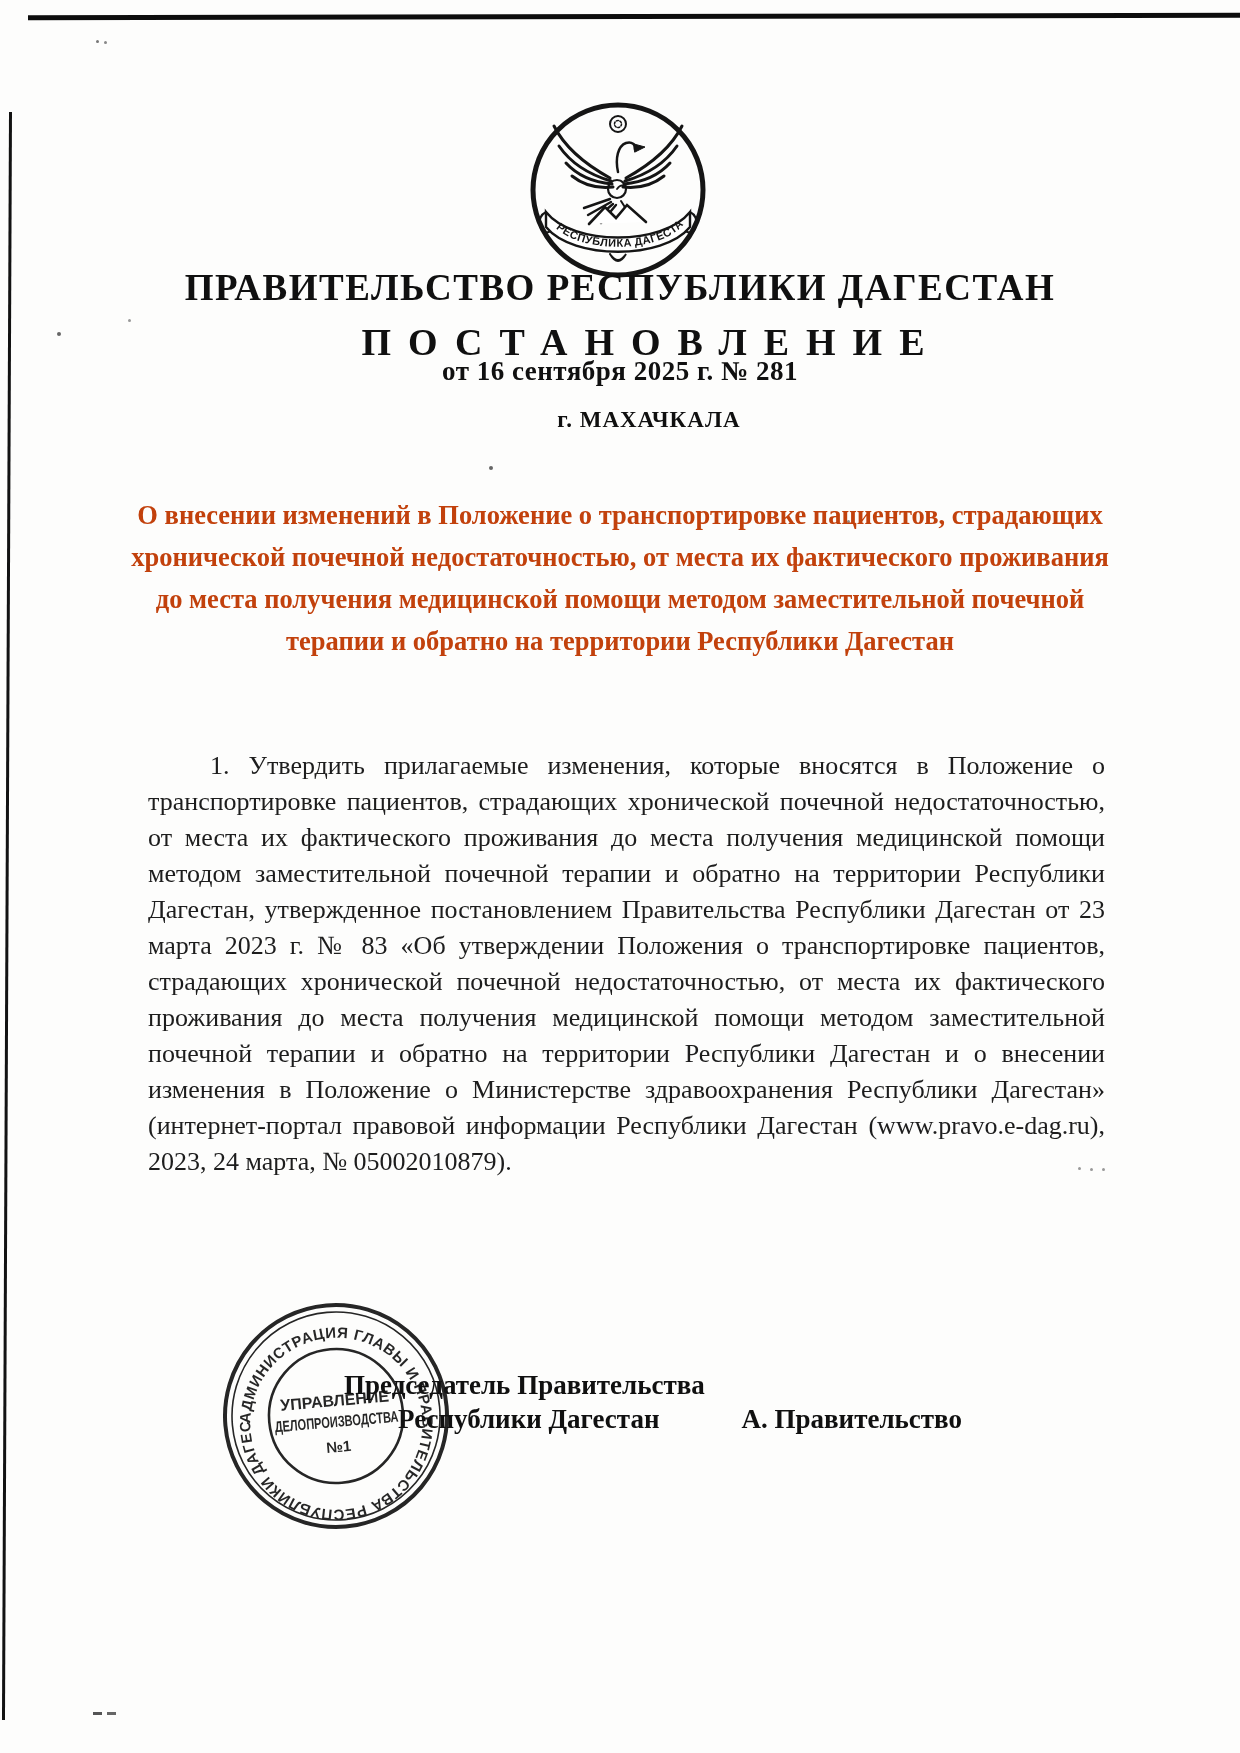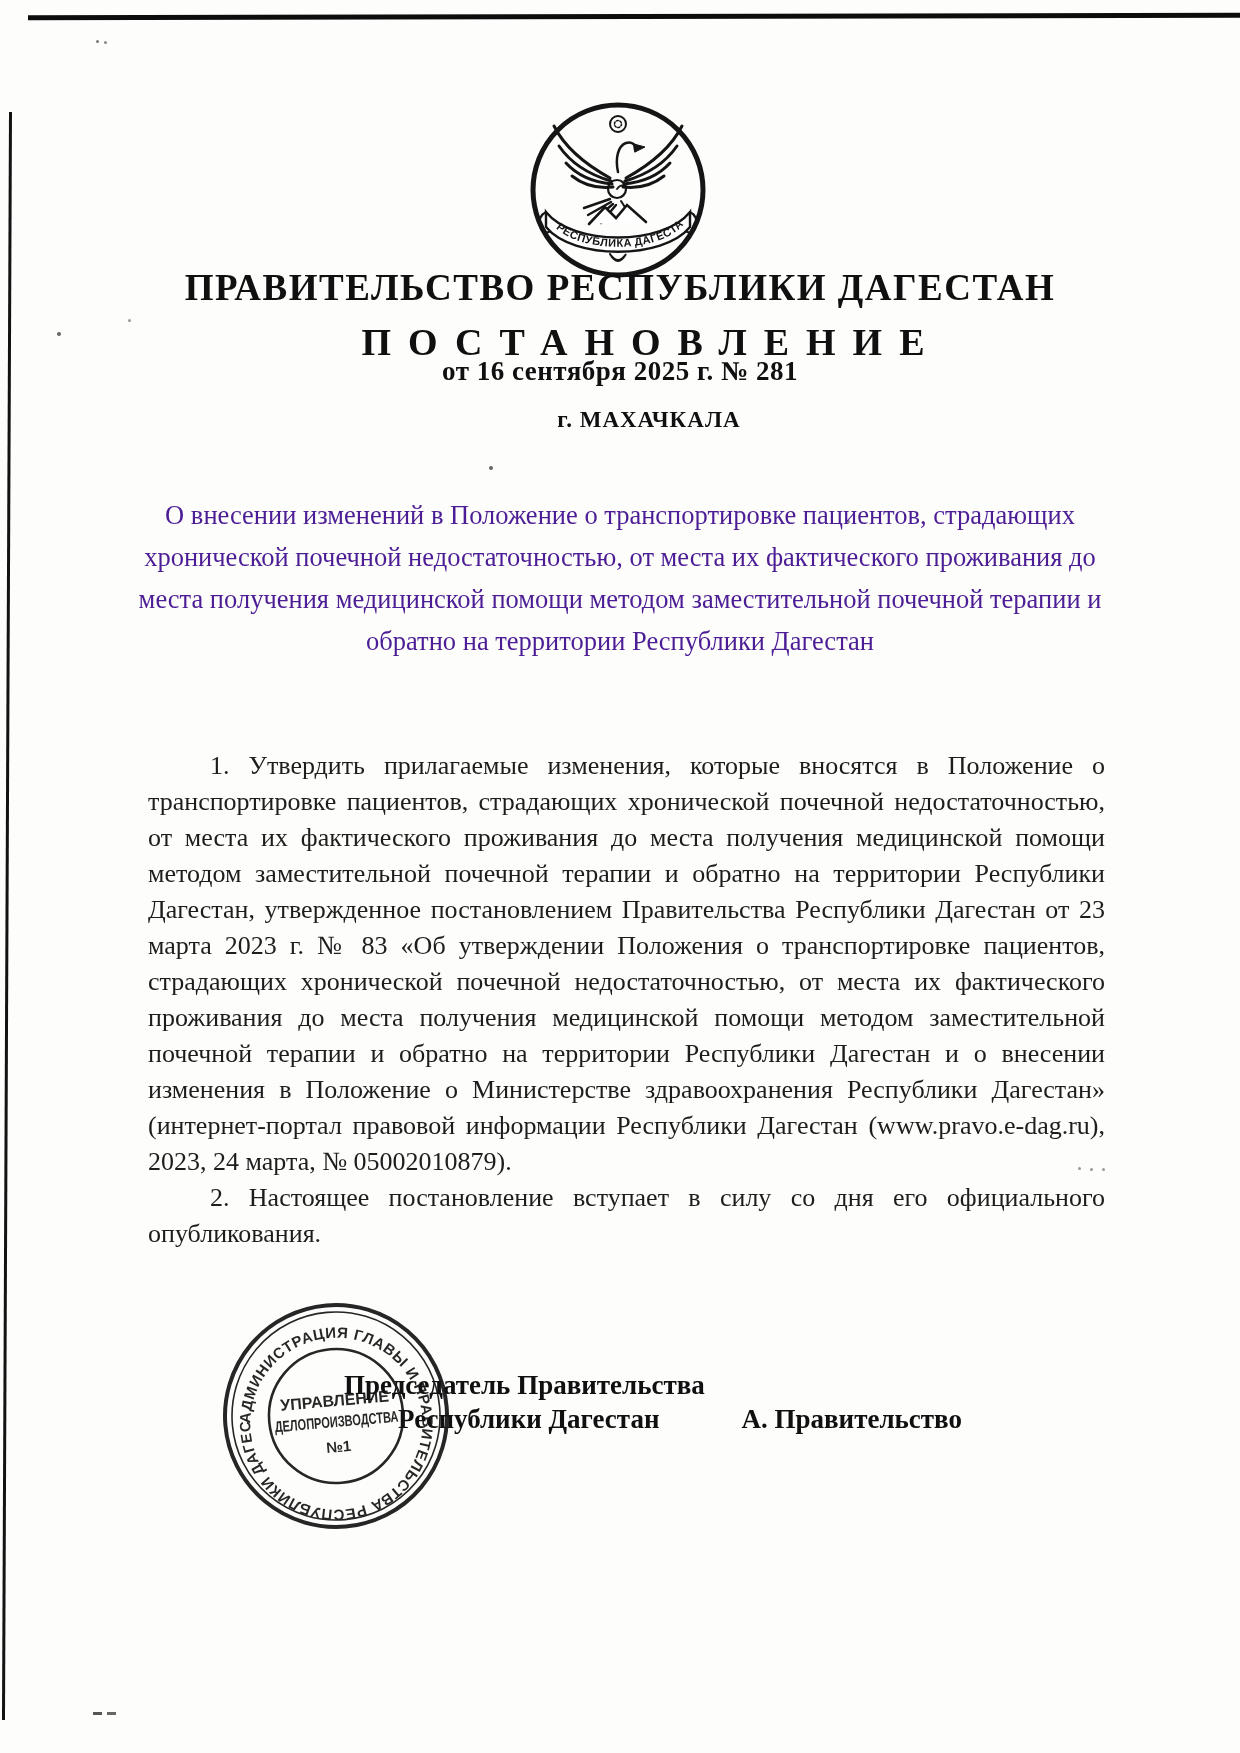--- a/index.html
+++ b/index.html
@@ -25,21 +25,21 @@
   .emblem{position:absolute;left:515px;top:94px;width:206px;height:184px;}
   
   .hdr{position:absolute;left:0;width:100%;text-align:center;font-weight:bold;color:#101010;}
   .hdr-org{top:266px;font-size:37px;letter-spacing:1.5px;}
   .hdr-type{top:320px;font-size:38px;letter-spacing:17px;text-indent:17px;padding-left:23px;}
   .hdr-date{top:356px;font-size:27px;letter-spacing:0.5px;}
   .hdr-city{top:407px;font-size:23px;letter-spacing:1px;margin-left:29px;}
   
   .title{
     position:absolute;left:115px;top:494px;width:1010px;
-    text-align:center;font-weight:normal;font-size:26.5px;line-height:42px;color:#4c1d95;
+    text-align:center;font-weight:bold;font-size:26.5px;line-height:42px;color:#c2410c;
   }
   
   .body-text{
     position:absolute;left:148px;top:748px;width:957px;
     font-size:26px;line-height:36px;text-align:justify;
   }
   .body-text p{margin:0;text-indent:62px;}
   .preamble{text-indent:62px;}
   .preamble .verb{font-weight:bold;letter-spacing:7px;}
   
@@ -124,21 +124,20 @@
 
   <div class="hdr hdr-org">ПРАВИТЕЛЬСТВО РЕСПУБЛИКИ ДАГЕСТАН</div>
   <div class="hdr hdr-type">ПОСТАНОВЛЕНИЕ</div>
   <div class="hdr hdr-date">от 16 сентября 2025 г. № 281</div>
   <div class="hdr hdr-city">г. МАХАЧКАЛА</div>
 
   <div class="title">О внесении изменений в Положение о транспортировке пациентов, страдающих хронической почечной недостаточностью, от места их фактического проживания до места получения медицинской помощи методом заместительной почечной терапии и обратно на территории Республики Дагестан</div>
 
   <div class="body-text">
     <p>1. Утвердить прилагаемые изменения, которые вносятся в Положение о транспортировке пациентов, страдающих хронической почечной недостаточностью, от места их фактического проживания до места получения медицинской помощи методом заместительной почечной терапии и обратно на территории Республики Дагестан, утвержденное постановлением Правительства Республики Дагестан от 23 марта 2023 г. № 83 «Об утверждении Положения о транспортировке пациентов, страдающих хронической почечной недостаточностью, от места их фактического проживания до места получения медицинской помощи методом заместительной почечной терапии и обратно на территории Республики Дагестан и о внесении изменения в Положение о Министерстве здравоохранения Республики Дагестан» (интернет-портал правовой информации Республики Дагестан (www.pravo.e-dag.ru), 2023, 24 марта, № 05002010879).</p>
-    <p>2. Настоящее постановление вступает в силу со дня его официального опубликования.</p>
   </div>
 
   <svg class="stamp" viewBox="0 0 240 240">
     <g stroke="#141414" fill="none">
       <circle cx="120" cy="120" r="111" stroke-width="4"></circle>
       <circle cx="120" cy="120" r="104" stroke-width="1.6"></circle>
       <circle cx="120" cy="120" r="67" stroke-width="2.6"></circle>
     </g>
     <defs>
       <path id="stampRingPath" d="M34,120 A86,86 0 1 1 33.9,121.2"></path>

